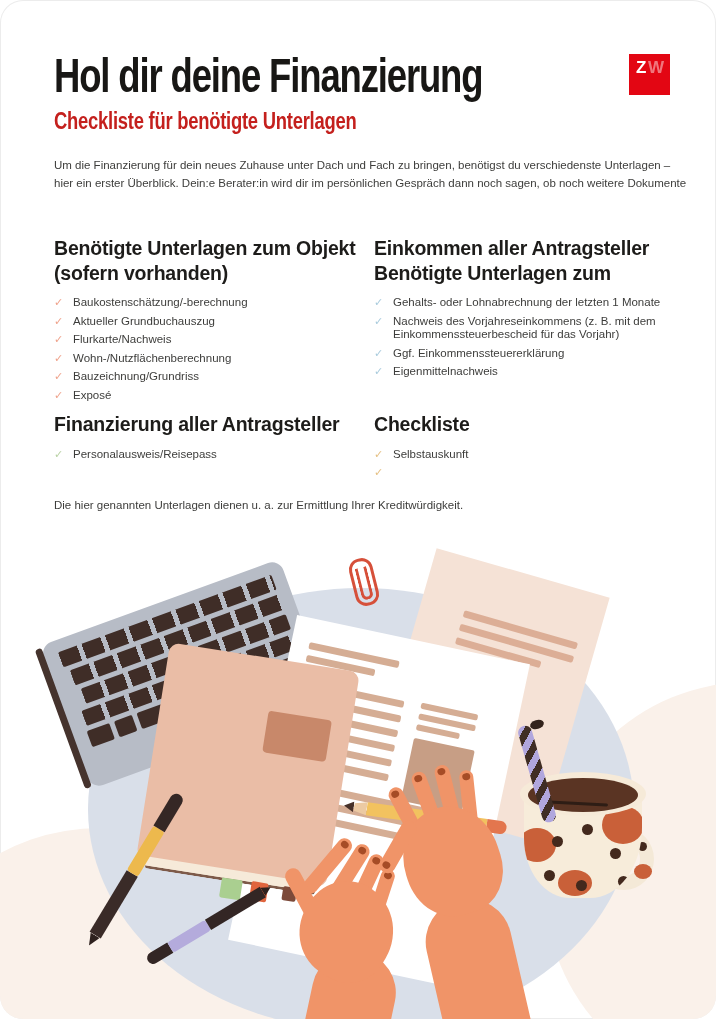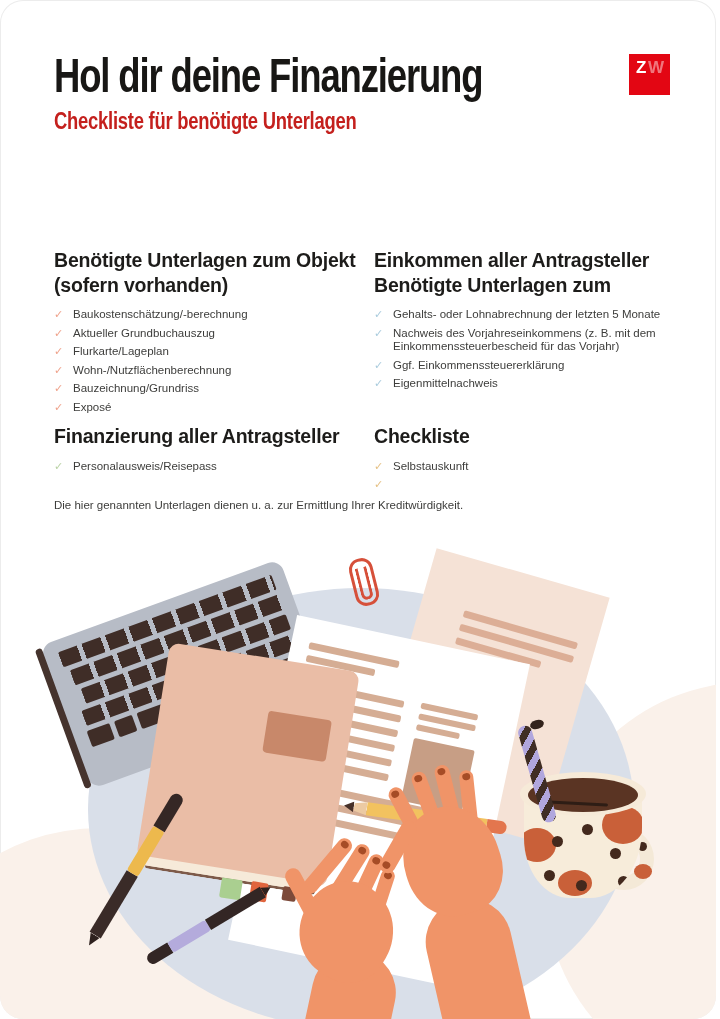--- a/index.html
+++ b/index.html
@@ -12,21 +12,21 @@
          transform:scaleX(.76);transform-origin:left top;}
   .subtitle{position:absolute;left:54px;top:108px;margin:0;font-size:23px;line-height:26px;
          font-weight:700;color:#c4201d;letter-spacing:-.3px;white-space:nowrap;
          transform:scaleX(.8);transform-origin:left top;}
   .logo{position:absolute;left:629px;top:54px;width:41px;height:41px;background:#e30613;}
   .logo .z{position:absolute;left:7px;top:4px;font-size:17px;font-weight:700;color:#ffffff;}
   .logo .w{position:absolute;left:19px;top:4px;font-size:17px;font-weight:700;color:rgba(255,255,255,.45);}
   .intro{position:absolute;left:54px;top:157px;font-size:11.5px;line-height:17.5px;color:#3d3d3b;}
   .intro div{white-space:nowrap;}
   
-  .section{position:absolute;margin-top:12px;}
+  .section{position:absolute;}
   #sec1{left:54px;top:236px;width:312px;}
   #sec2{left:374px;top:236px;width:312px;}
   #sec3{left:54px;top:412px;width:312px;}
   #sec4{left:374px;top:412px;width:312px;}
   .sec-title{margin:0 0 11px 0;font-size:19.5px;line-height:24.5px;font-weight:700;
              color:#1d1c1a;letter-spacing:-.2px;}
   .sec-title .tl{display:block;}
   .item{display:flex;gap:8px;margin-bottom:5px;font-size:11.5px;line-height:13.5px;}
   .check{flex:0 0 auto;width:11px;font-size:11px;line-height:13px;font-weight:700;}
   #sec1 .check{color:#efa28b;}
@@ -294,38 +294,40 @@
   </div>
 
   <h1 class="title">Hol dir deine Finanzierung</h1>
   <h2 class="subtitle">Checkliste für benötigte Unterlagen</h2>
   <div class="logo">
     <span class="z">Z</span>
     <span class="w">W</span>
   </div>
 
   <div class="intro">
+    <div>Um die Finanzierung für dein neues Zuhause unter Dach und Fach zu bringen, benötigst du verschiedenste Unterlagen –</div>
+    <div>hier ein erster Überblick. Dein:e Berater:in wird dir im persönlichen Gespräch dann noch sagen, ob noch weitere Dokumente</div>
   </div>
 
   <section class="section" id="sec1">
     <h3 class="sec-title">
       <span class="tl">Benötigte Unterlagen zum Objekt</span>
       <span class="tl">(sofern vorhanden)</span>
     </h3>
     <div class="item">
       <span class="check">✓</span>
       <span>Baukostenschätzung/-berechnung</span>
       </div>
     <div class="item">
       <span class="check">✓</span>
       <span>Aktueller Grundbuchauszug</span>
       </div>
     <div class="item">
       <span class="check">✓</span>
-      <span>Flurkarte/Lageplan</span>
+      <span>Flurkarte/Nachweis</span>
       </div>
     <div class="item">
       <span class="check">✓</span>
       <span>Wohn-/Nutzflächenberechnung</span>
       </div>
     <div class="item">
       <span class="check">✓</span>
       <span>Bauzeichnung/Grundriss</span>
       </div>
     <div class="item">
@@ -334,21 +336,21 @@
       </div>
   </section>
 
   <section class="section" id="sec2">
     <h3 class="sec-title">
       <span class="tl">Einkommen aller Antragsteller</span>
       <span class="tl">Benötigte Unterlagen zum</span>
     </h3>
     <div class="item">
       <span class="check">✓</span>
-      <span>Gehalts- oder Lohnabrechnung der letzten 5 Monate</span>
+      <span>Gehalts- oder Lohnabrechnung der letzten 1 Monate</span>
       </div>
     <div class="item">
       <span class="check">✓</span>
       <span>Nachweis des Vorjahreseinkommens (z. B. mit dem Einkommenssteuerbescheid für das Vorjahr)</span>
       </div>
     <div class="item">
       <span class="check">✓</span>
       <span>Ggf. Einkommenssteuererklärung</span>
       </div>
     <div class="item">

